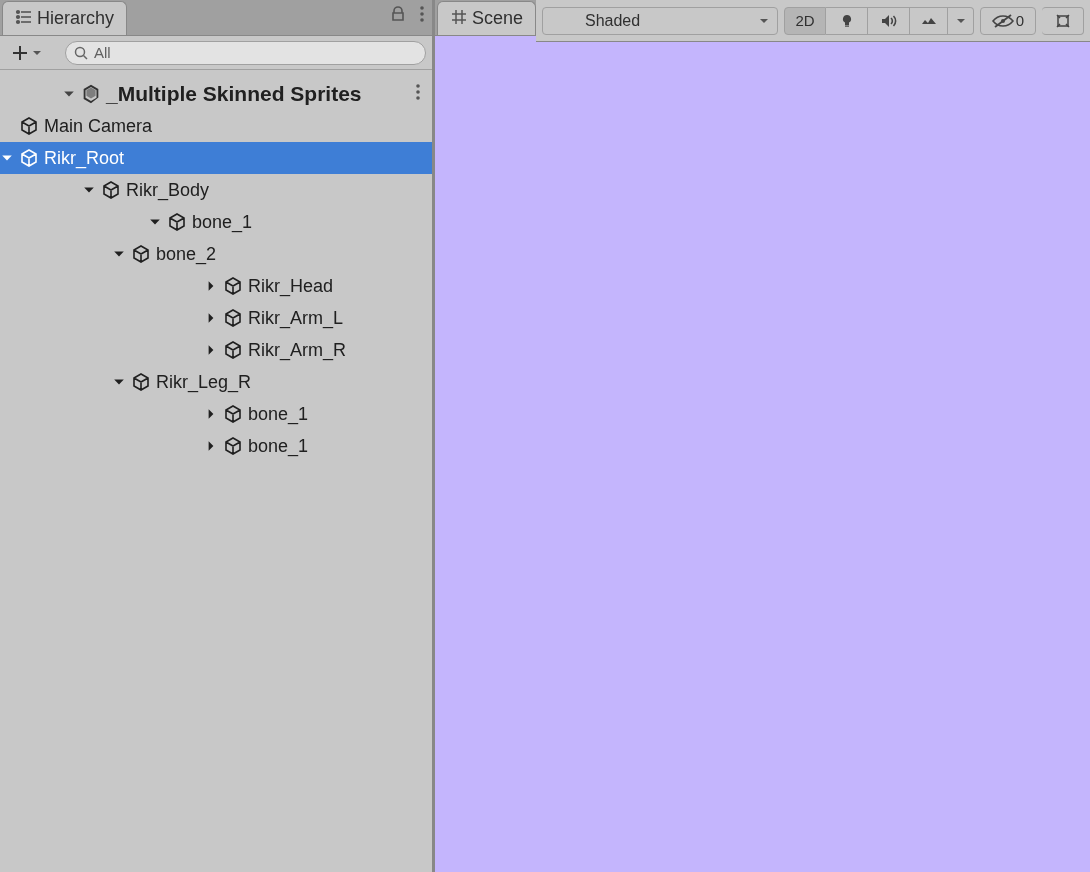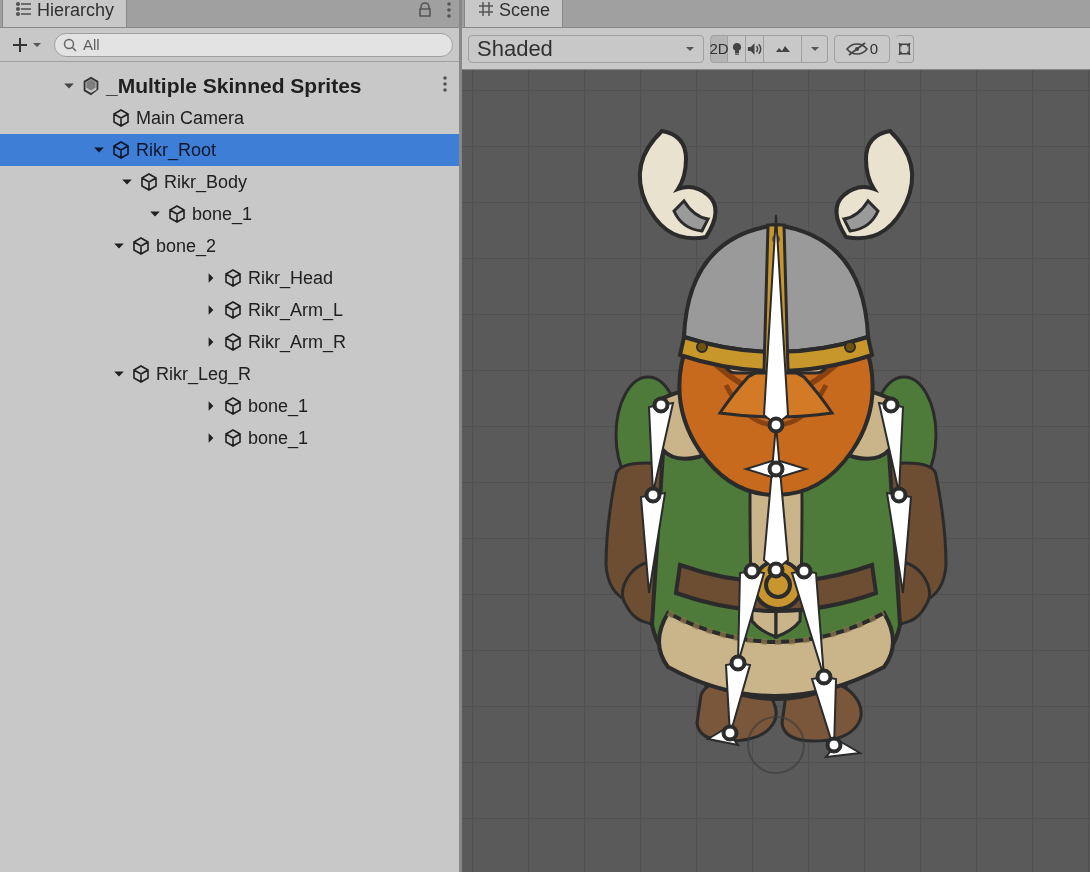--- a/index.html
+++ b/index.html
@@ -3,59 +3,59 @@
 <meta charset="utf-8">
 <style>
   * { box-sizing: border-box; margin: 0; padding: 0; }
   html, body { width: 100%; height: 100%; font-family: -apple-system, BlinkMacSystemFont, "Segoe UI", sans-serif; font-size: 16px; background:#a0a0a0; user-select:none; }
   body { width:1090px; height:872px; overflow:hidden; }
 
   .root { display:flex; width:100%; height:100%; }
 
   
   .panel-hierarchy { width:462px; height:100%; background:#c8c8c8; border-right:3px solid #888; display:flex; flex-direction:column; }
-  .tab-strip { height:28px; display:flex; align-items:flex-end; background:#a0a0a0; border-bottom:1px solid #888; }
+  .tab-strip { height:36px; display:flex; align-items:flex-end; background:#a0a0a0; border-bottom:1px solid #888; }
   .tab { background:#c8c8c8; border:1px solid #888; border-bottom:none; border-radius:6px 6px 0 0; height:34px; display:flex; align-items:center; padding:0 12px; margin-left:2px; }
   .tab .lbl { font-size:18px; color:#303030; margin-left:4px; }
   .tab-spacer { flex:1; }
   .tab-right-icons { display:flex; align-items:center; height:100%; padding:0 6px 4px 0; gap:12px; }
 
-  .hierarchy-toolbar { height:34px; background:#c8c8c8; display:flex; align-items:center; padding:0 6px; gap:8px; border-bottom:1px solid #a0a0a0; }
+  .hierarchy-toolbar { height:34px; background:#c8c8c8; display:flex; align-items:center; padding:0 6px; gap:19px; border-bottom:1px solid #a0a0a0; }
   .create-btn { display:flex; align-items:center; gap:2px; padding:2px 4px; border-radius:4px; }
   .search-box { flex:1; height:24px; background:#e3e3e3; border:1px solid #a0a0a0; border-radius:12px; display:flex; align-items:center; padding:0 8px; gap:6px; }
   .search-box span.txt { color:#606060; font-size:15px; }
 
   .tree-scroll { flex:1; overflow:auto; padding-top:8px; }
 
   .row { height:32px; display:flex; align-items:center; font-size:18px; color:#202020; position:relative; }
-  .row.selected { background:#3e7ed6; color:#0f172a; }
+  .row.selected { background:#3e7ed6; color:#ffffff; }
   .row .foldout { width:14px; height:14px; display:flex; align-items:center; justify-content:center; }
   .row .foldout.none { opacity:0; }
   .row .obj-icon { width:22px; height:22px; display:flex; align-items:center; justify-content:center; margin:0 4px; }
   .row .name { white-space:nowrap; }
 
   .scene-row { font-weight:bold; font-size:21px; }
   .scene-row .menu-dots { position:absolute; right:10px; }
 
   
   .d0 { padding-left:62px; }
-  .d1 { padding-left:92px; }
-  .d2 { padding-left:120px; }
+  .d1 { }
+  .d2 { padding-left:82px; }
   .d3 { padding-left:148px; }
   .d4 { padding-left:112px; }
   .d5 { padding-left:204px; }
 
   
-  .panel-scene { flex:1; height:100%; display:flex; flex-direction:column; background:#c4b5fd;justify-content:flex-end; }
+  .panel-scene { flex:1; height:100%; display:flex; flex-direction:row; background:#c4b5fd;justify-content:flex-end; }
   .scene-toolbar { height:42px; background:#c8c8c8; border-bottom:1px solid #888; display:flex; align-items:center; padding:0 6px; gap:6px; }
   .shaded-dd { width:236px; border:1px solid #a0a0a0; border-radius:4px; height:28px; display:flex; align-items:center; justify-content:space-between; padding:0 8px; background:#c8c8c8; }
-  .shaded-dd .txt { font-size:22px; color:#303030; }
+  .shaded-dd .txt { font-size:16px; color:#303030;margin-left:34px; }
 
   .toolbar-seg { display:flex; }
-  .tool-btn { width:18px; height:28px; border:1px solid #a0a0a0; background:#c8c8c8; display:flex; align-items:center; justify-content:center; font-size:15px; color:#303030; }
+  .tool-btn { width:42px; height:28px; border:1px solid #a0a0a0; background:#c8c8c8; display:flex; align-items:center; justify-content:center; font-size:15px; color:#303030; }
   .tool-btn + .tool-btn { border-left:none; }
   .tool-btn:first-child { border-radius:4px 0 0 4px; }
   .tool-btn:last-child { border-radius:0 4px 4px 0; }
   .tool-btn.single { border-radius:4px; }
   .tool-btn.narrow { width:26px; }
   .tool-btn.active { background:#b5b5b5; }
 
   .viewport { flex:1; position:relative; overflow:hidden; }
   .grid-bg { position:absolute; inset:0; background-color:#5a5a5a;
     background-image:

